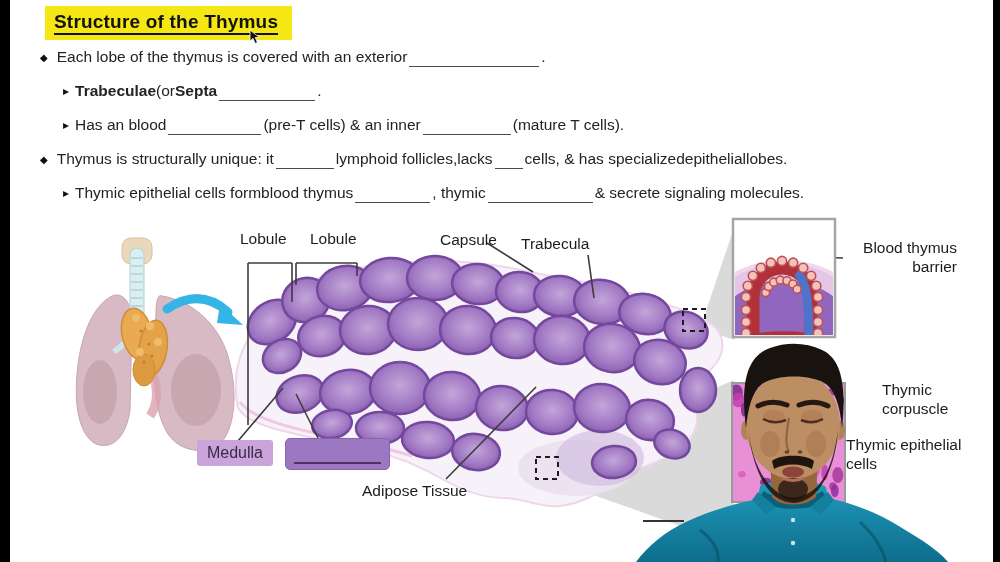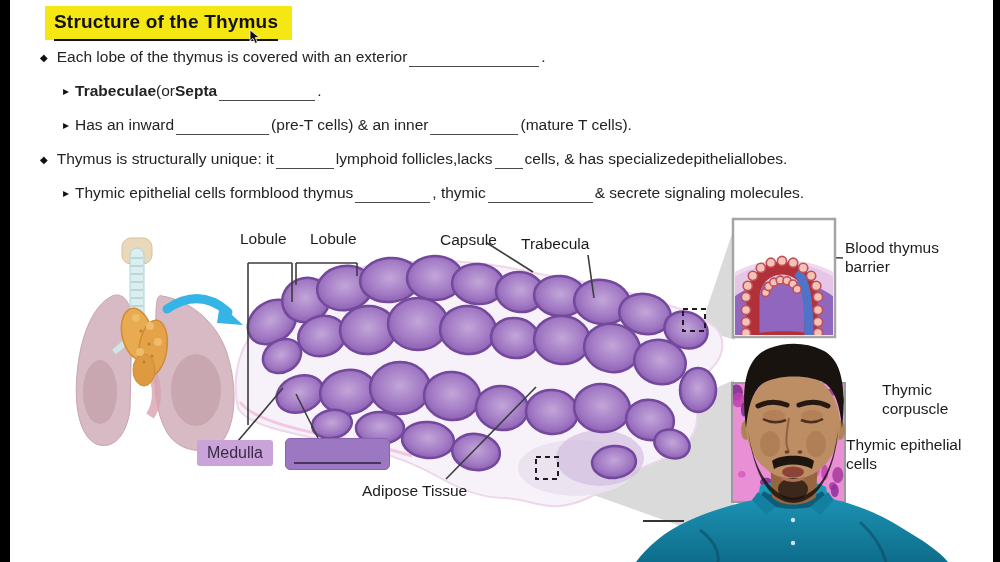--- a/index.html
+++ b/index.html
@@ -3,21 +3,21 @@
 <meta charset="utf-8">
 <style>
   html,body{margin:0;padding:0;background:#222;}
   .stage{position:relative;width:1000px;height:562px;background:#000;overflow:hidden;
          font-family:"Liberation Sans",sans-serif;}
   .slide{position:absolute;left:10px;top:0;width:983px;height:562px;background:#fff;}
   #art{position:absolute;left:0;top:0;z-index:1;pointer-events:none;}
   .title-wrap{position:absolute;left:45px;top:6px;z-index:3;}
   .hl{display:inline-block;background:var(--hl,#f5e714);padding:5px 14px 7px 9px;}
   .title-text{font-size:19px;font-weight:bold;color:#121212;letter-spacing:.2px;
-              border-bottom:2px solid #121212;padding-bottom:7px;}
+              border-bottom:2px solid #121212;padding-bottom:1px;}
   .cursor{position:absolute;left:204px;top:24px;}
   #bullets{position:absolute;left:0;top:40px;width:1000px;z-index:2;}
   .bullet{height:34px;display:flex;align-items:center;font-size:15.5px;color:#232323;white-space:nowrap;}
   .lvl0{padding-left:40px;}
   .lvl1{padding-left:63px;}
   .marker0{font-size:10px;margin-right:9px;color:#111;}
   .marker1{font-size:12px;margin-right:6px;color:#111;}
   .b{font-weight:bold}.i{}
   .blank{display:inline-block;border-bottom:1.6px solid #4a4a4a;height:13px;
          transform:translateY(3px);margin:0 2px;}
@@ -300,21 +300,21 @@
       <div class="bullet lvl1">
         <span class="marker1">▸</span>
         <span class="b">Trabeculae</span>
         <span> (or </span>
         <span class="b">Septa</span>
         <span class="blank" style="width: 96px;"></span>
         <span>.</span>
       </div>
       <div class="bullet lvl1">
         <span class="marker1">▸</span>
-        <span>Has an inward </span>
+        <span>Has an blood </span>
         <span class="blank" style="width: 93px;"></span>
         <span> (pre-T cells) &amp; an inner </span>
         <span class="blank" style="width: 88px;"></span>
         <span> (mature T cells).</span>
       </div>
       <div class="bullet lvl0">
         <span class="marker0">◆</span>
         <span>Thymus is structurally unique: it </span>
         <span class="blank" style="width: 58px;"></span>
         <span> lymphoid follicles, </span>
@@ -334,21 +334,21 @@
         <span>, thymic </span>
         <span class="blank" style="width: 105px;"></span>
         <span> &amp; secrete signaling molecules.</span>
       </div>
     </div>
 
   <div class="lbl" style="left:240px;top:229px;">Lobule</div>
   <div class="lbl" style="left:310px;top:229px;">Lobule</div>
   <div class="lbl" style="left:421px;top:230px;margin-left:19px;">Capsule</div>
   <div class="lbl" style="left:521px;top:234px;text-align:center;">Trabecula</div>
-  <div class="lbl" style="left:845px;top:238px;width:112px;">Blood thymus barrier</div>
+  <div class="lbl" style="left:845px;top:238px;width:112px;text-align:right;">Blood thymus barrier</div>
   <div class="lbl" style="left:362px;top:481px;">Adipose Tissue</div>
   <div class="lbl" style="left:882px;top:380px;width:95px;">Thymic corpuscle</div>
   <div class="lbl" style="left:846px;top:435px;width:122px;">Thymic epithelial cells</div>
 
   <div class="medulla-box">
     <span>Medulla</span>
   </div>
   <div class="cortex-box">
     <span class="answer-blank"></span>
   </div>

